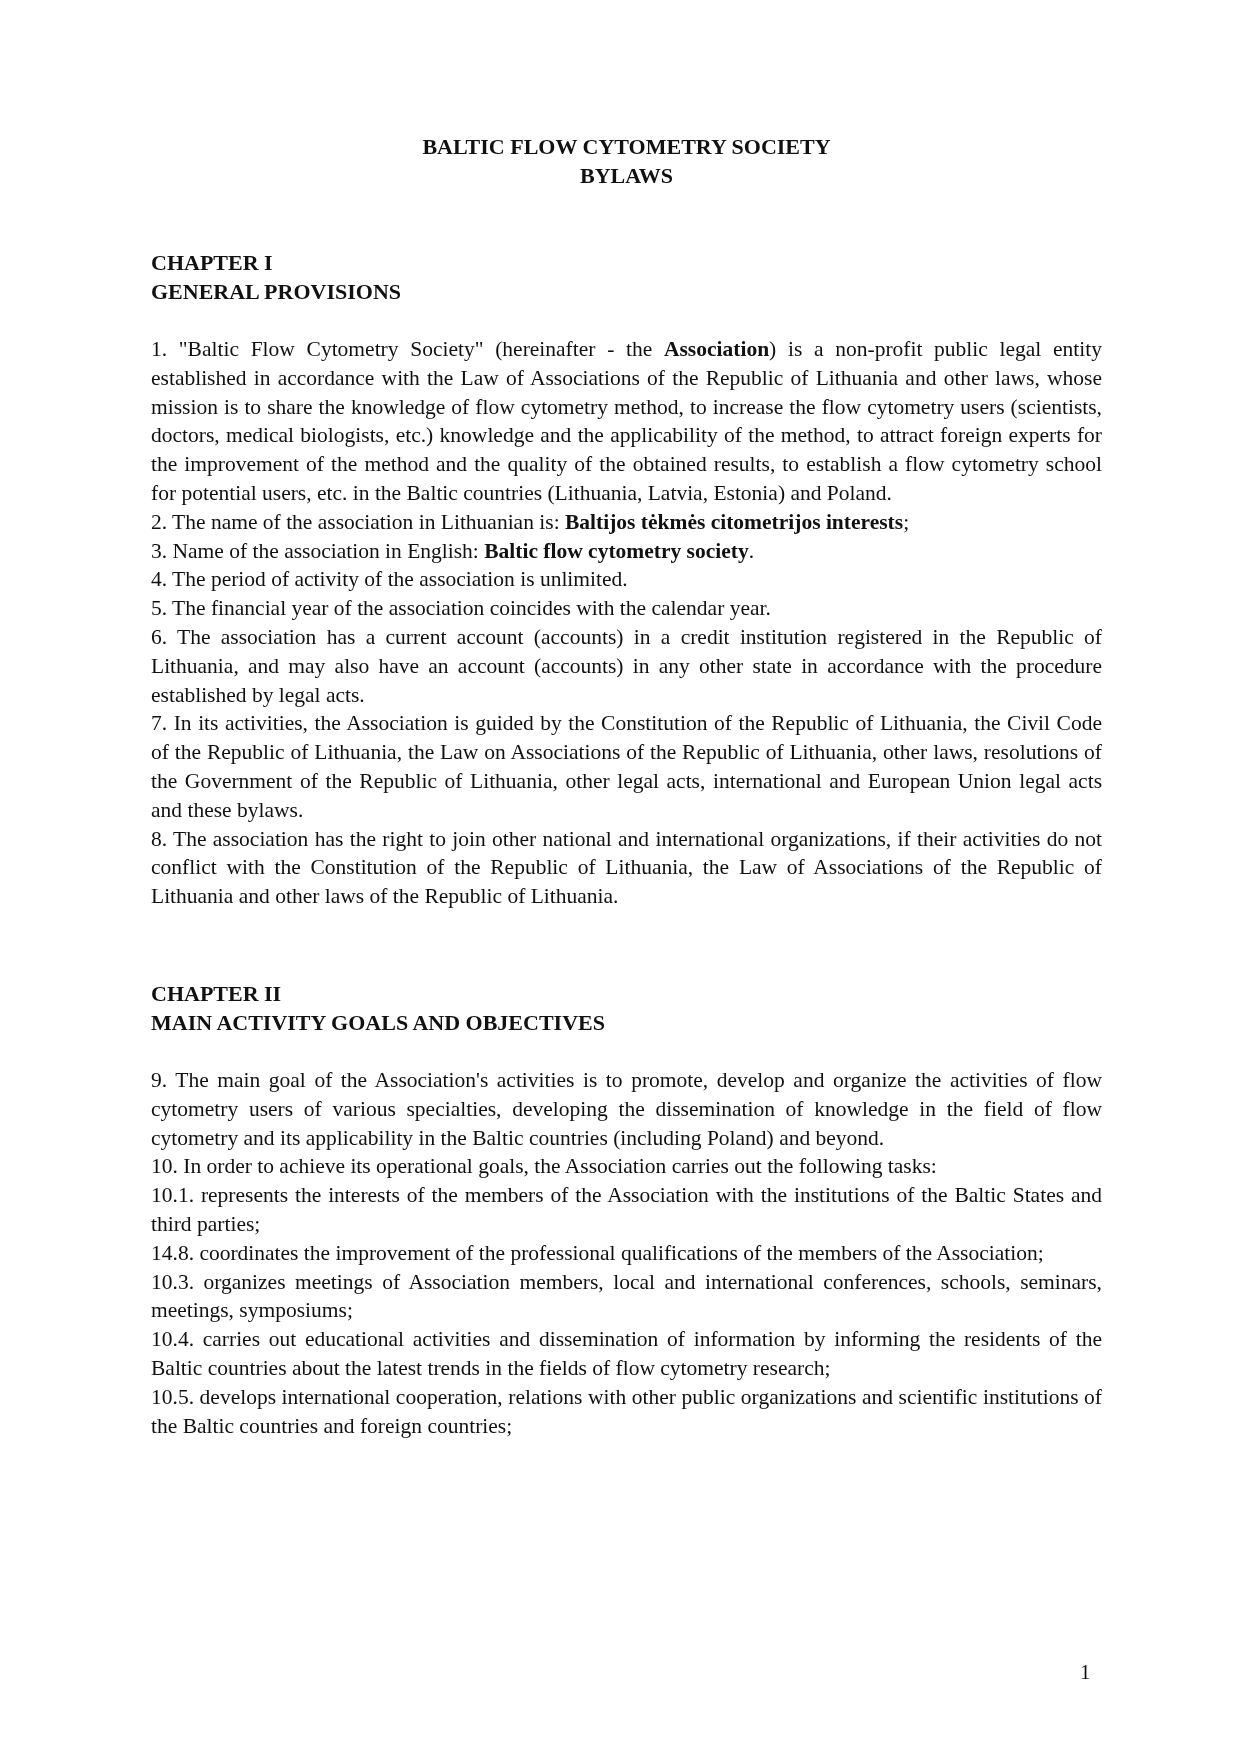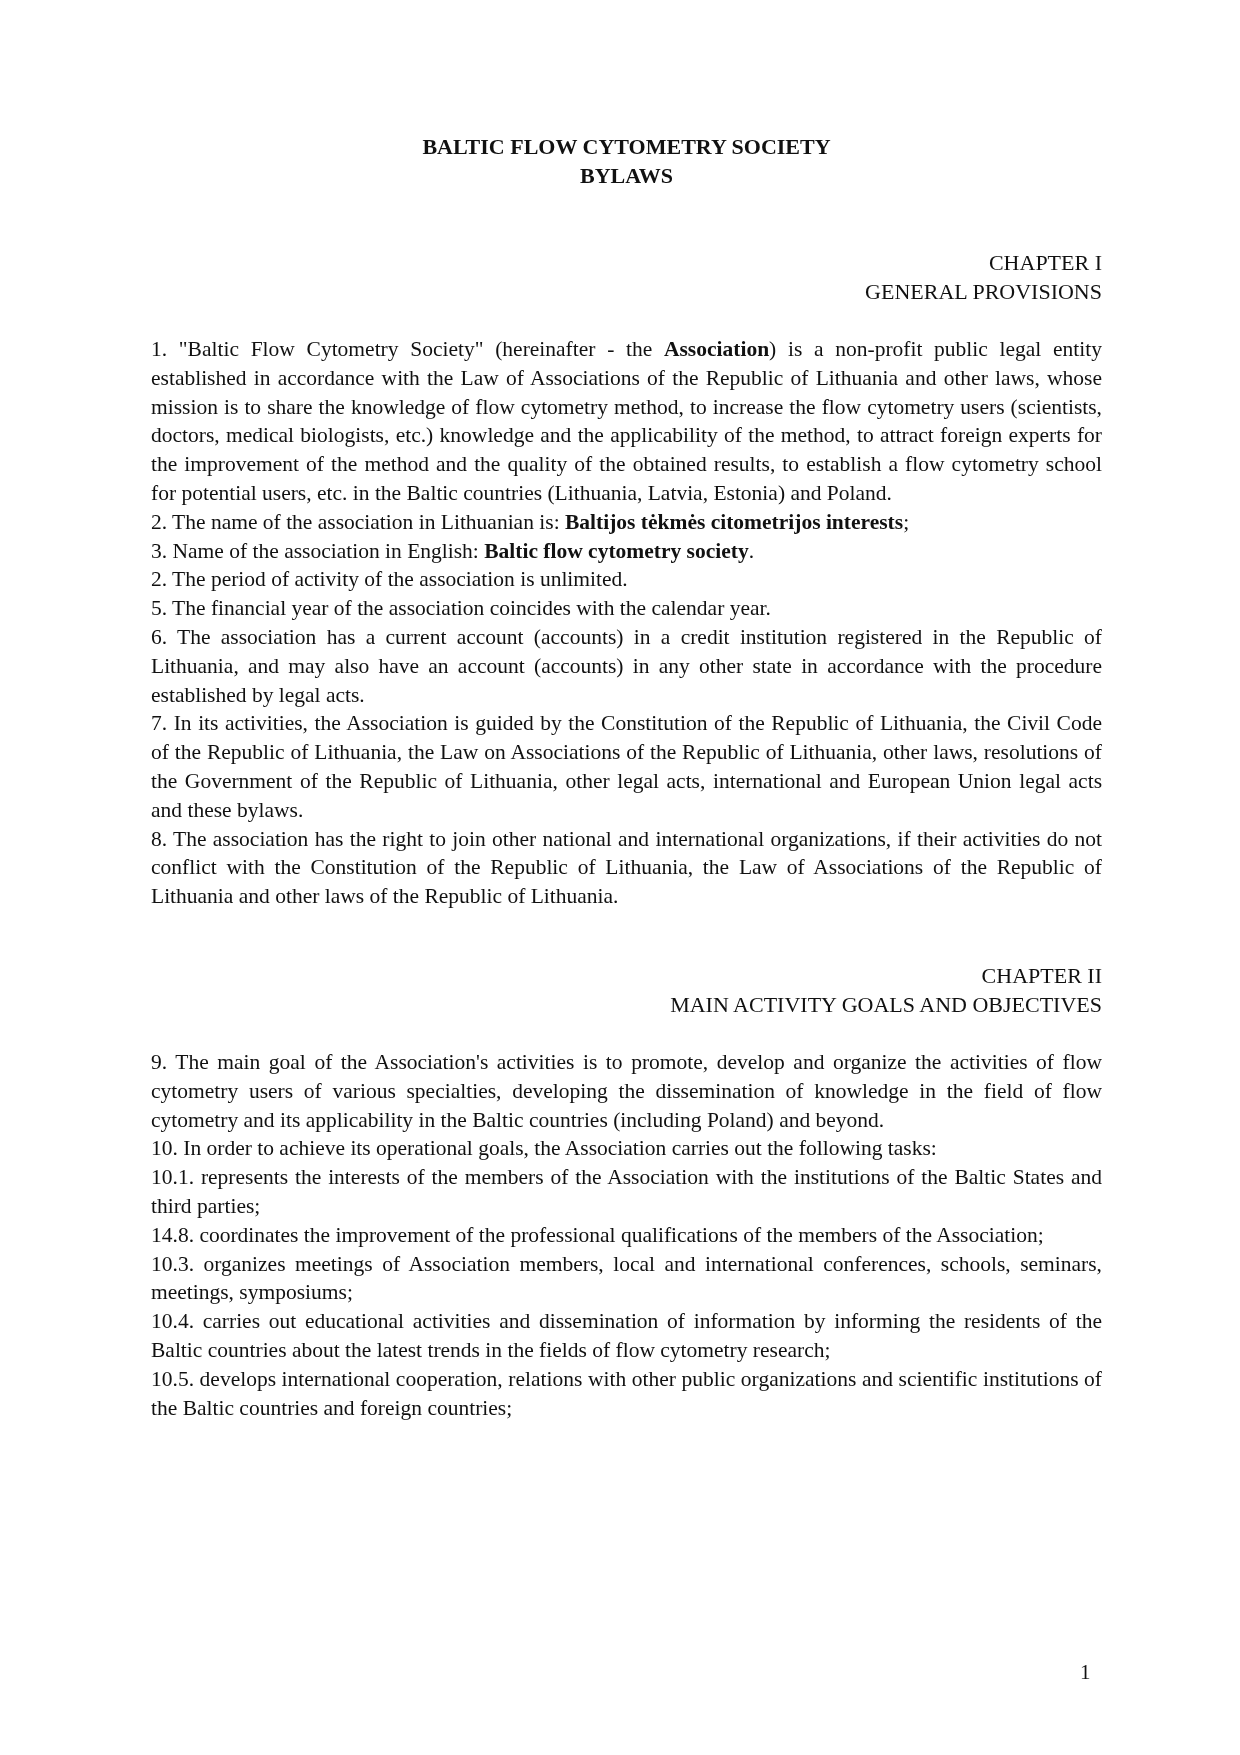--- a/index.html
+++ b/index.html
@@ -1,41 +1,41 @@
 <!DOCTYPE html>
 <html><head>
 <meta charset="utf-8">
 <style>
   html, body { margin: 0; padding: 0; background: #ffffff; }
   body { width: 1240px; height: 1755px; position: relative; overflow: hidden;
          font-family: "Liberation Serif", "DejaVu Serif", serif; color: #111; }
   .page { position: absolute; left: 151px; top: 132px; width: 951px; }
   .title { text-align: center; font-weight: bold; font-size: 22px; line-height: 29px; margin: 0; }
-  .chapter { text-align: right; font-weight: normal; font-size: 22px; line-height: 29px; }
+  .chapter { text-align: left; font-weight: bold; font-size: 22px; line-height: 29px; }
   .ch1 { margin-top: 58px; }
-  .ch2 { margin-top: 50px; }
+  .ch2 { margin-top: 68px; }
   .para { font-size: 21.5px; line-height: 28.8px; text-align: justify; margin: 0; }
   .section-body { margin-top: 29px; }
   .para b { font-weight: bold; }
   .page-num { position: absolute; left: 1080px; top: 1660px; font-size: 21px; }
 </style>
 </head>
 <body>
 
 <div class="page">
   <p class="title">BALTIC FLOW CYTOMETRY SOCIETY</p>
   <p class="title">BYLAWS</p>
 
   <div class="chapter ch1">CHAPTER I</div>
   <div class="chapter">GENERAL PROVISIONS</div>
   <div class="section-body">
       <p class="para"><span>1. "Baltic Flow Cytometry Society" (hereinafter - the </span><b>Association</b><span>) is a non-profit public legal entity established in accordance with the Law of Associations of the Republic of Lithuania and other laws, whose mission is to share the knowledge of flow cytometry method, to increase the flow cytometry users (scientists, doctors, medical biologists, etc.) knowledge and the applicability of the method, to attract foreign experts for the improvement of the method and the quality of the obtained results, to establish a flow cytometry school for potential users, etc. in the Baltic countries (Lithuania, Latvia, Estonia) and Poland.</span></p>
       <p class="para"><span>2. The name of the association in Lithuanian is: </span><b>Baltijos tėkmės citometrijos interests</b><span>;</span></p>
       <p class="para"><span>3. Name of the association in English: </span><b>Baltic flow cytometry society</b><span>.</span></p>
-      <p class="para"><span>2. The period of activity of the association is unlimited.</span><b></b><span></span></p>
+      <p class="para"><span>4. The period of activity of the association is unlimited.</span><b></b><span></span></p>
       <p class="para"><span>5. The financial year of the association coincides with the calendar year.</span><b></b><span></span></p>
       <p class="para"><span>6. The association has a current account (accounts) in a credit institution registered in the Republic of Lithuania, and may also have an account (accounts) in any other state in accordance with the procedure established by legal acts.</span><b></b><span></span></p>
       <p class="para"><span>7. In its activities, the Association is guided by the Constitution of the Republic of Lithuania, the Civil Code of the Republic of Lithuania, the Law on Associations of the Republic of Lithuania, other laws, resolutions of the Government of the Republic of Lithuania, other legal acts, international and European Union legal acts and these bylaws.</span><b></b><span></span></p>
       <p class="para"><span>8. The association has the right to join other national and international organizations, if their activities do not conflict with the Constitution of the Republic of Lithuania, the Law of Associations of the Republic of Lithuania and other laws of the Republic of Lithuania.</span><b></b><span></span></p>
     </div>
 
   <div class="chapter ch2">CHAPTER II</div>
   <div class="chapter">MAIN ACTIVITY GOALS AND OBJECTIVES</div>
   <div class="section-body">
       <p class="para"><span>9. The main goal of the Association's activities is to promote, develop and organize the activities of flow cytometry users of various specialties, developing the dissemination of knowledge in the field of flow cytometry and its applicability in the Baltic countries (including Poland) and beyond.</span><b></b><span></span></p>

